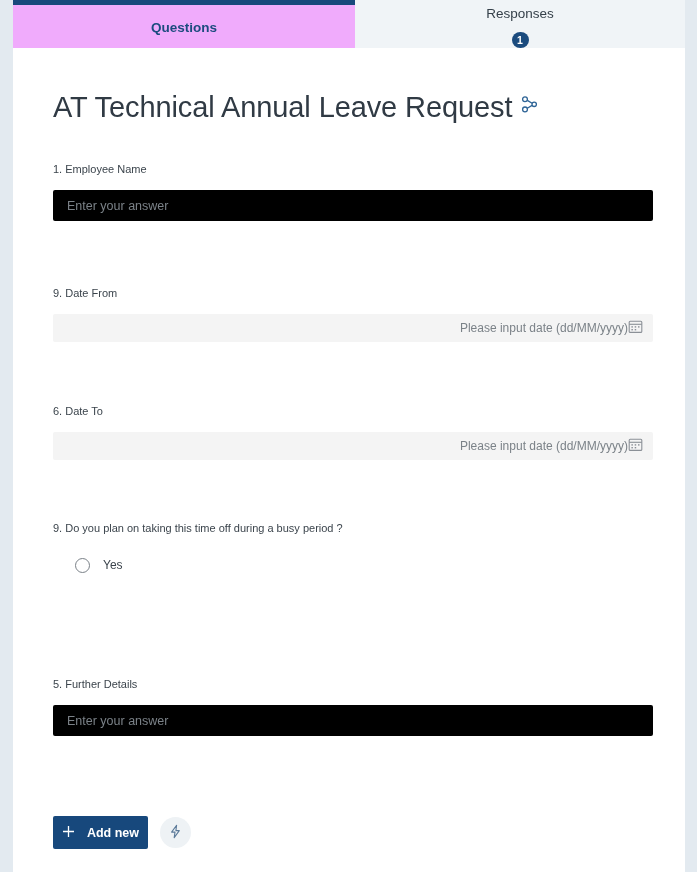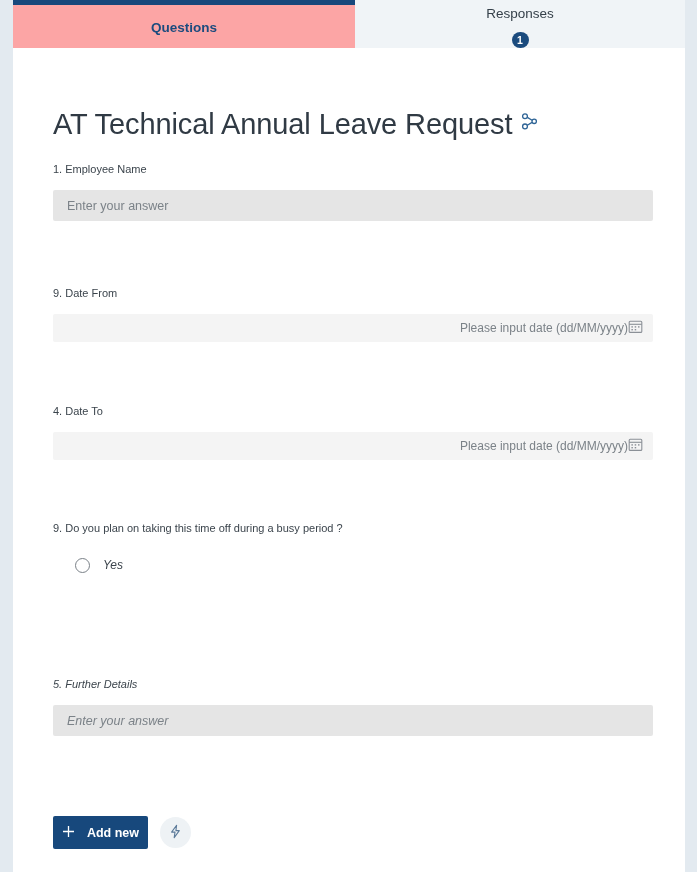--- a/index.html
+++ b/index.html
@@ -50,21 +50,21 @@
     display: flex;
     align-items: center;
     justify-content: center;
     gap: 9px;
     box-sizing: border-box;
     cursor: pointer;
     user-select: none;
   }
   .tab-questions {
     width: 342px;
-    background: #fca5a5;
+    background: #f0abfc;
     border-top: 5px solid #17487c;
   }
   .tab-questions .tab-label {
     color: #1b4b7e;
     font-weight: bold;
     font-size: 13.5px;
   }
   .tab-responses {
     width: 330px;
     background: #f0f4f7;
@@ -101,21 +101,21 @@
     top: 48px;
     width: 672px;
     bottom: 0;
     background: #ffffff;
     box-sizing: border-box;
   }
 
   .form-title-row {
     position: absolute;
     left: 40px;
-    top: 61px;
+    top: 44px;
     display: flex;
     align-items: flex-end;
     gap: 8px;
   }
   .form-title {
     font-size: 29px;
     color: #303a44;
     font-weight: normal;
     line-height: 1.1;
     letter-spacing: -0.1px;
@@ -134,21 +134,21 @@
   }
   .q-label {
     font-size: 11px;
     color: #3b444c;
     line-height: 1.3;
     white-space: nowrap;
   }
   .answer-input {
     margin-top: 14px;
     height: 31px;
-    background: #e5e5e5;
+    background: #000000;
     border: none;
     border-radius: 2px;
     display: flex;
     align-items: center;
     box-sizing: border-box;
     padding: 0 14px;
     cursor: text;
   }
   .answer-placeholder {
     font-size: 12.5px;
@@ -174,21 +174,20 @@
     line-height: 1;
   }
   .cal-icon {
     flex: 0 0 auto;
     display: block;
     cursor: pointer;
   }
 
   .choice-list {
     margin-top: 14px;
-    font-style: italic;
   }
   .choice {
     display: flex;
     align-items: center;
     gap: 13px;
     height: 32px;
     padding-left: 22px;
     cursor: pointer;
   }
   .radio {
@@ -300,21 +299,21 @@
               <rect x="6.7" y="7.2" width="1.5" height="1.4" fill="#8b9097"></rect>
               <rect x="10.0" y="7.2" width="1.5" height="1.4" fill="#8b9097"></rect>
               <rect x="3.4" y="10.0" width="1.5" height="1.4" fill="#8b9097"></rect>
               <rect x="6.7" y="10.0" width="1.5" height="1.4" fill="#8b9097"></rect>
             </svg>
           </span>
         </div>
       </div>
 
       <div class="question" style="top:356px;">
-        <div class="q-label">4. Date To</div>
+        <div class="q-label">6. Date To</div>
         <div class="date-input">
           <span class="date-placeholder">Please input date (dd/MM/yyyy)</span>
           <span class="cal-icon">
             <svg width="15" height="15" viewBox="0 0 15 15">
               <rect x="1.2" y="2.2" width="12.6" height="11.2" rx="1" fill="none" stroke="#8b9097" stroke-width="1.1"></rect>
               <path d="M1.2 5.3 H13.8" stroke="#8b9097" stroke-width="1.1"></path>
               <rect x="3.4" y="7.2" width="1.5" height="1.4" fill="#8b9097"></rect>
               <rect x="6.7" y="7.2" width="1.5" height="1.4" fill="#8b9097"></rect>
               <rect x="10.0" y="7.2" width="1.5" height="1.4" fill="#8b9097"></rect>
               <rect x="3.4" y="10.0" width="1.5" height="1.4" fill="#8b9097"></rect>
@@ -327,21 +326,21 @@
       <div class="question" style="top:473px;">
         <div class="q-label">9. Do you plan on taking this time off during a busy period ?</div>
         <div class="choice-list">
           <div class="choice">
             <span class="radio"></span>
             <span class="choice-label">Yes</span>
           </div>
         </div>
       </div>
 
-      <div class="question" style="top:629px;font-style:italic;">
+      <div class="question" style="top:629px;">
         <div class="q-label">5. Further Details</div>
         <div class="answer-input">
           <span class="answer-placeholder">Enter your answer</span>
         </div>
       </div>
 
       <div class="footer-actions">
         <button class="add-new-btn">
           <span class="plus-icon">
             <svg width="13" height="13" viewBox="0 0 13 13">

